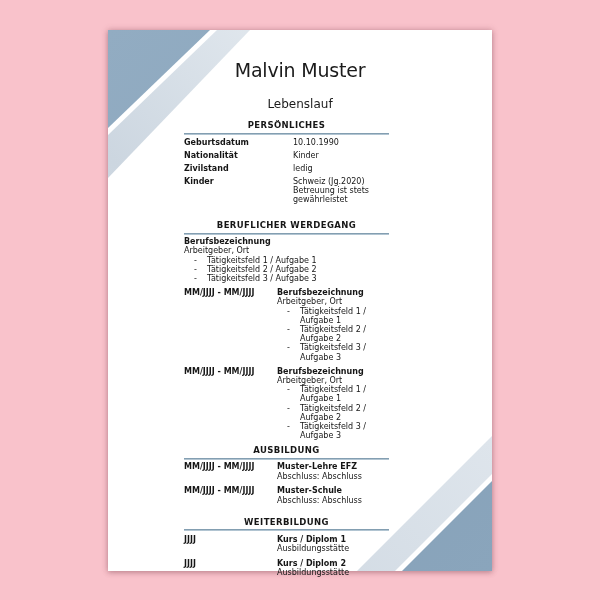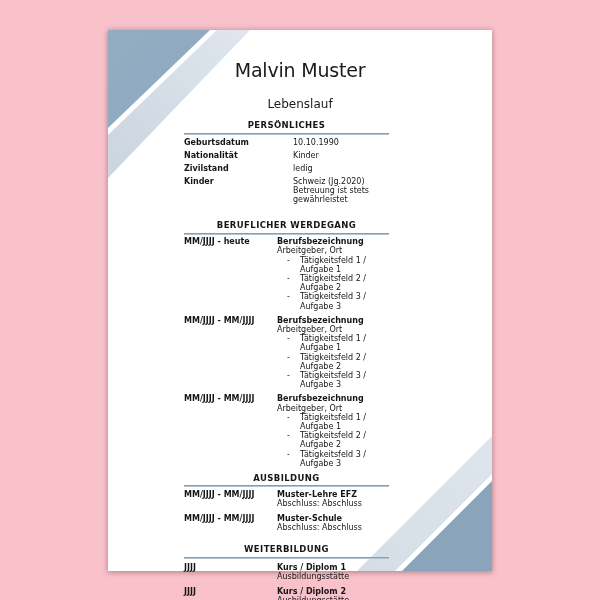--- a/index.html
+++ b/index.html
@@ -112,21 +112,20 @@
           </div>
         </div>
       </div>
     </div>
 
     <div class="section sec-career">
       <div class="sec-title">BERUFLICHER WERDEGANG</div>
       <div class="rule"></div>
 
       <div class="entry">
-        <div class="period">MM/JJJJ - heute</div>
         <div class="edetail">
           <div class="role">Berufsbezeichnung</div>
           <div class="employer">Arbeitgeber, Ort</div>
           <div class="bullet">
             <span class="dash">-</span>
             <span class="btext">Tätigkeitsfeld 1 / Aufgabe 1</span>
           </div>
           <div class="bullet">
             <span class="dash">-</span>
             <span class="btext">Tätigkeitsfeld 2 / Aufgabe 2</span>

